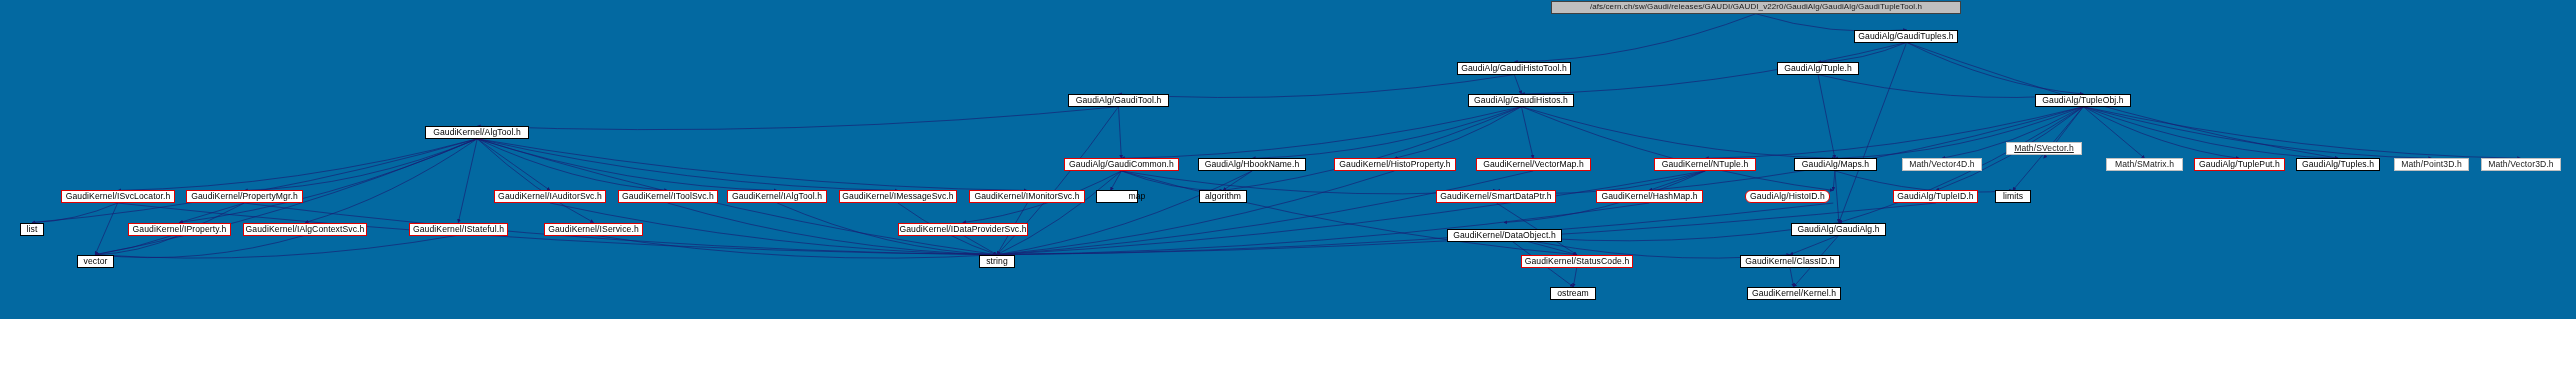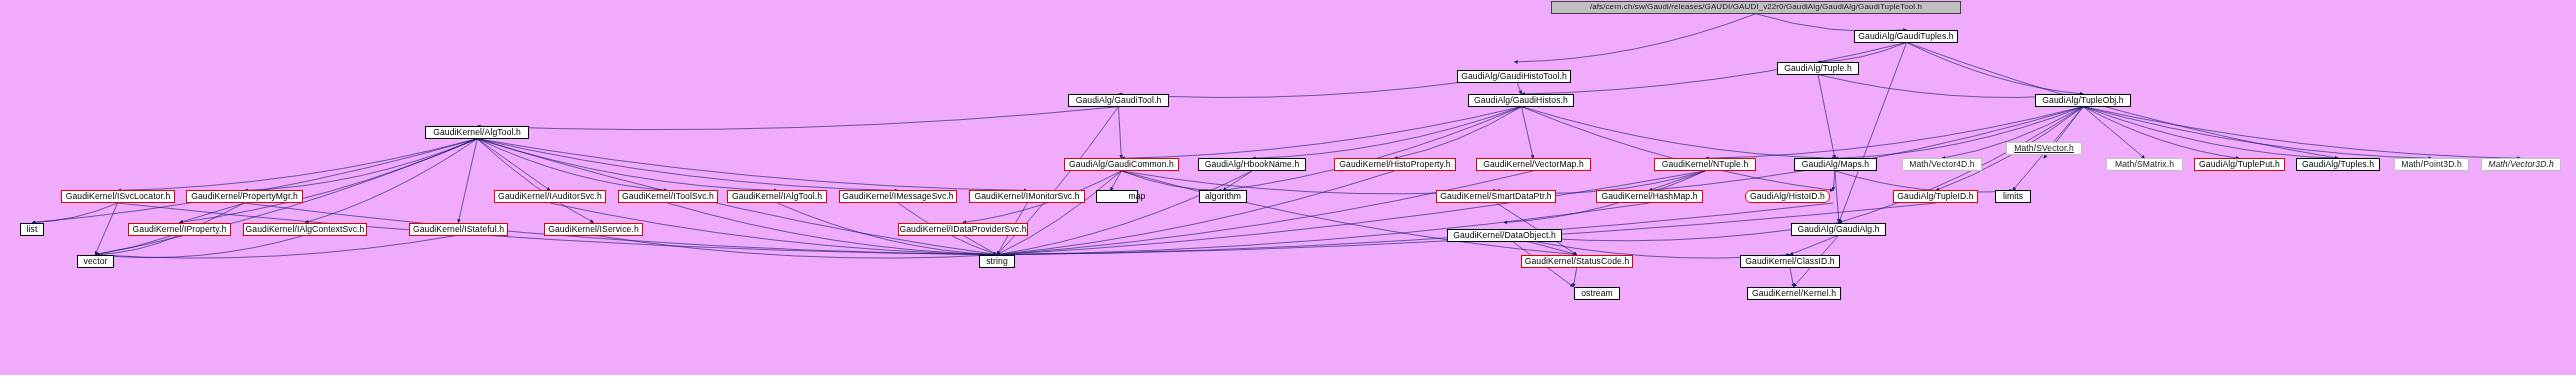--- a/index.html
+++ b/index.html
@@ -6,22 +6,22 @@
     margin: 0;
     padding: 0;
     background: #ffffff;
   }
   body {
     font-family: "Liberation Sans", sans-serif;
   }
   #graph-root {
     position: relative;
     width: 2576px;
-    height: 375px;
-    background: #f0abfc;
+    height: 319px;
+    background: #0369a1;
     overflow: hidden;
   }
   svg#edge-layer {
     position: absolute;
     left: 0;
     top: 0;
     width: 2576px;
     height: 378px;
   }
   .node {
@@ -165,21 +165,21 @@
         <path d="M 3120.5 466 Q 3123.75 483 3127 500" fill="none" stroke="#191970" stroke-width="1.1" marker-end="url(#arrow)"></path>
       </g>
   </svg>
   <div id="nodes-group">
       <div class="node root" style="left: 1551px; top: 1.1px; width: 410px; height: 12.6px; font-size: 8px;">
         <span class="node-label">/afs/cern.ch/sw/Gaudi/releases/GAUDI/GAUDI_v22r0/GaudiAlg/GaudiAlg/GaudiTupleTool.h</span>
       </div>
       <div class="node black" style="left: 1854px; top: 30px; width: 104px; height: 12.6px;">
         <span class="node-label">GaudiAlg/GaudiTuples.h</span>
       </div>
-      <div class="node black" style="left: 1457px; top: 70px; width: 114px; height: 12.6px;">
+      <div class="node black" style="left: 1457px; top: 62px; width: 114px; height: 12.6px;">
         <span class="node-label">GaudiAlg/GaudiHistoTool.h</span>
       </div>
       <div class="node black" style="left: 1777px; top: 62px; width: 82px; height: 12.6px;">
         <span class="node-label">GaudiAlg/Tuple.h</span>
       </div>
       <div class="node black" style="left: 1068px; top: 94px; width: 101px; height: 12.6px;">
         <span class="node-label">GaudiAlg/GaudiTool.h</span>
       </div>
       <div class="node black" style="left: 1468px; top: 94px; width: 106px; height: 12.6px;">
         <span class="node-label">GaudiAlg/GaudiHistos.h</span>
@@ -219,21 +219,21 @@
       </div>
       <div class="node red" style="left: 2194px; top: 158px; width: 91px; height: 12.6px;">
         <span class="node-label">GaudiAlg/TuplePut.h</span>
       </div>
       <div class="node black" style="left: 2296px; top: 158px; width: 84px; height: 12.6px;">
         <span class="node-label">GaudiAlg/Tuples.h</span>
       </div>
       <div class="node gray" style="left: 2394px; top: 158px; width: 75px; height: 12.6px;">
         <span class="node-label">Math/Point3D.h</span>
       </div>
-      <div class="node gray" style="left: 2481px; top: 158px; width: 80px; height: 12.6px; font-style: italic;">
+      <div class="node gray" style="left: 2481px; top: 158px; width: 80px; height: 12.6px;">
         <span class="node-label">Math/Vector3D.h</span>
       </div>
       <div class="node red" style="left: 61px; top: 190px; width: 114px; height: 12.6px;">
         <span class="node-label">GaudiKernel/ISvcLocator.h</span>
       </div>
       <div class="node red" style="left: 186px; top: 190px; width: 117px; height: 12.6px;">
         <span class="node-label">GaudiKernel/PropertyMgr.h</span>
       </div>
       <div class="node red" style="left: 494px; top: 190px; width: 112px; height: 12.6px;">
         <span class="node-label">GaudiKernel/IAuditorSvc.h</span>
@@ -300,21 +300,21 @@
       </div>
       <div class="node black" style="left: 979px; top: 255px; width: 36px; height: 12.6px;">
         <span class="node-label">string</span>
       </div>
       <div class="node red" style="left: 1521px; top: 255px; width: 112px; height: 12.6px;">
         <span class="node-label">GaudiKernel/StatusCode.h</span>
       </div>
       <div class="node black" style="left: 1740px; top: 255px; width: 100px; height: 12.6px;">
         <span class="node-label">GaudiKernel/ClassID.h</span>
       </div>
-      <div class="node black" style="left: 1550px; top: 287px; width: 46px; height: 12.6px; margin-left: 24px;">
+      <div class="node black" style="left: 1550px; top: 287px; width: 46px; height: 12.6px;">
         <span class="node-label">ostream</span>
       </div>
       <div class="node black" style="left: 1747px; top: 287px; width: 94px; height: 12.6px;">
         <span class="node-label">GaudiKernel/Kernel.h</span>
       </div>
     </div>
 </div>
 
 
 </body></html>

